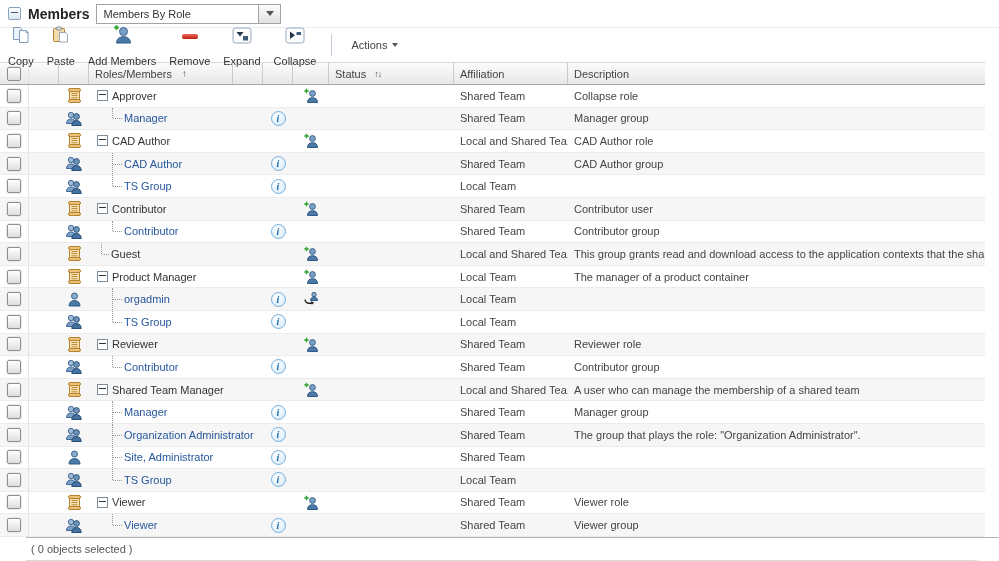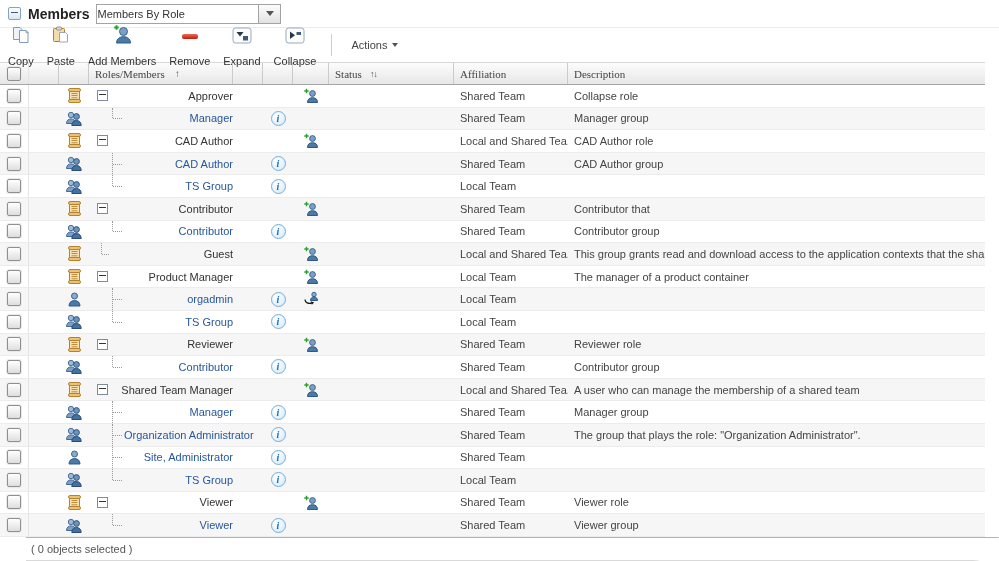--- a/index.html
+++ b/index.html
@@ -8,21 +8,21 @@
 
   
   .titlebar{height:28px;display:flex;align-items:center;padding-left:8px;gap:7px;
             border-bottom:1px solid #ececec;box-sizing:border-box;}
   .panel-collapse{width:11px;height:11px;border:1px solid #86a3bd;border-radius:2px;
             background:linear-gradient(#fefefe,#dde7f0);position:relative;flex:none;cursor:pointer;}
   .panel-collapse::after{content:"";position:absolute;left:2px;right:2px;top:4px;border-top:1px solid #3f5a76;}
   .page-title{font-size:14px;font-weight:bold;color:#222;}
   .viewsel{display:flex;height:20px;width:185px;border:1px solid #a3a3a3;background:#fff;
            align-items:stretch;box-sizing:border-box;cursor:pointer;}
-  .viewsel-value{flex:1;display:flex;align-items:center;color:#333;
+  .viewsel-value{flex:1;display:flex;align-items:center;padding-left:6px;color:#333;
            white-space:nowrap;overflow:hidden;}
   .viewsel-btn{width:21px;border-left:1px solid #a3a3a3;background:linear-gradient(#fcfcfc,#e2e2e2);
            display:flex;align-items:center;justify-content:center;}
   .caret-down{width:0;height:0;border-left:4px solid transparent;border-right:4px solid transparent;
            border-top:5px solid #555;}
 
   
   .toolbar{height:34px;display:flex;align-items:center;padding:0 8px;gap:13px;box-sizing:border-box;}
   .tool{display:flex;flex-direction:column;align-items:center;gap:11px;cursor:pointer;}
   .ticon{height:20px;display:flex;align-items:flex-end;justify-content:center;}
@@ -30,42 +30,42 @@
   .remove-bar{width:16px;height:5px;border-radius:2px;background:linear-gradient(#ea6a57,#c01c0c);margin-bottom:5px;}
   .tsep{width:1px;height:22px;background:#c3cfdb;margin:0 2px;flex:none;}
   .actions{display:flex;align-items:center;gap:5px;color:#444;cursor:pointer;padding:0 4px;}
   .actions .caret-down{border-left-width:3.5px;border-right-width:3.5px;border-top-width:4.5px;}
 
   
   .thead{display:flex;width:985px;height:23px;box-sizing:border-box;color:#444;
          background:linear-gradient(#fcfcfc,#e7e7e7);
          border-top:1px solid #d8d8d8;border-bottom:1px solid #a6a6a6;}
   .hcell{display:flex;align-items:center;padding-left:6px;box-sizing:border-box;
-         border-right:1px solid #cbcbcb;overflow:hidden;white-space:nowrap;font-family:Liberation Serif, serif;}
+         border-right:1px solid #cbcbcb;overflow:hidden;white-space:nowrap;}
   .hcell:last-child{border-right:none;}
   .sortglyph{margin-left:10px;font-size:10px;color:#555;}
   .sortglyph.both{margin-left:8px;font-size:9px;letter-spacing:-1px;}
 
   .tbody{width:985px;}
   .trow{display:flex;width:985px;height:22.6px;background:#fff;border-bottom:1px solid #ececec;box-sizing:border-box;}
   .trow.alt{background:#f6f6f6;}
   .cell{height:100%;display:flex;align-items:center;overflow:hidden;box-sizing:border-box;}
   .center{justify-content:center;}
   .c1{width:29px;justify-content:center;border-right:1px solid #e4e4e4;padding-left:0 !important;}
   .c2{width:30px;}
   .c3{width:30px;}
   .c4{width:144px;overflow:visible;}
   .c5{width:30px;}
   .c6{width:30px;}
   .c7{width:36px;}
   .c8{width:125px;}
   .c9{width:114px;}
   .c10{flex:1;}
   .cell.c9,.cell.c10{padding-left:6px;color:#444;white-space:nowrap;}
-  .cell.c4{padding-left:8px;justify-content:space-between;}
+  .cell.c4{padding-left:8px;}
   .cell.c4.child{padding-left:10px;}
   .rolename{color:#333;white-space:nowrap;}
   .rowlink{color:#26579d;text-decoration:none;cursor:pointer;white-space:nowrap;}
 
   
   .minusbox{width:9px;height:9px;border:1px solid #7e8c9a;background:#fff;flex:none;
             margin-right:4px;position:relative;cursor:pointer;box-sizing:content-box;}
   .minusbox::after{content:"";position:absolute;left:1px;right:1px;top:3px;border-top:1px solid #333;}
   .tstub{position:relative;width:25px;height:100%;flex:none;}
   .tstub::before{content:"";position:absolute;left:13px;top:0;bottom:0;border-left:1px dotted #999;}
@@ -356,21 +356,21 @@
         <div class="cell c7 center">
           <svg width="16" height="15" viewBox="0 0 16 15">
             <circle cx="9.5" cy="5.5" r="2.9" fill="#7ba0c4" stroke="#3c6691"></circle>
             <path d="M4.5 14.5c0-3.4 2.2-4.8 5-4.8s5 1.4 5 4.8z" fill="#4b7aa6" stroke="#2f5a86"></path>
             <path d="M3.5 0.8v4.4M1.3 3h4.4" stroke="#ffffff" stroke-width="2.6"></path>
             <path d="M3.5 0.8v4.4M1.3 3h4.4" stroke="#2ca02c" stroke-width="1.4"></path>
           </svg>
         </div>
         <div class="cell c8"></div>
         <div class="cell c9">Shared Team</div>
-        <div class="cell c10">Contributor that</div>
+        <div class="cell c10">Contributor user</div>
       </div>
       <div class="trow">
         <div class="cell c1">
           <span class="cbx"></span>
         </div>
         <div class="cell c2"></div>
         <div class="cell c3 center">
           <svg width="18" height="15" viewBox="0 0 18 15">
             <circle cx="6" cy="4" r="2.7" fill="#9db9d4" stroke="#4a70a0"></circle>
             <path d="M1.5 12.5c0-3 2-4.6 4.5-4.6s4.5 1.6 4.5 4.6z" fill="#7d9fc4" stroke="#41699c"></path>

